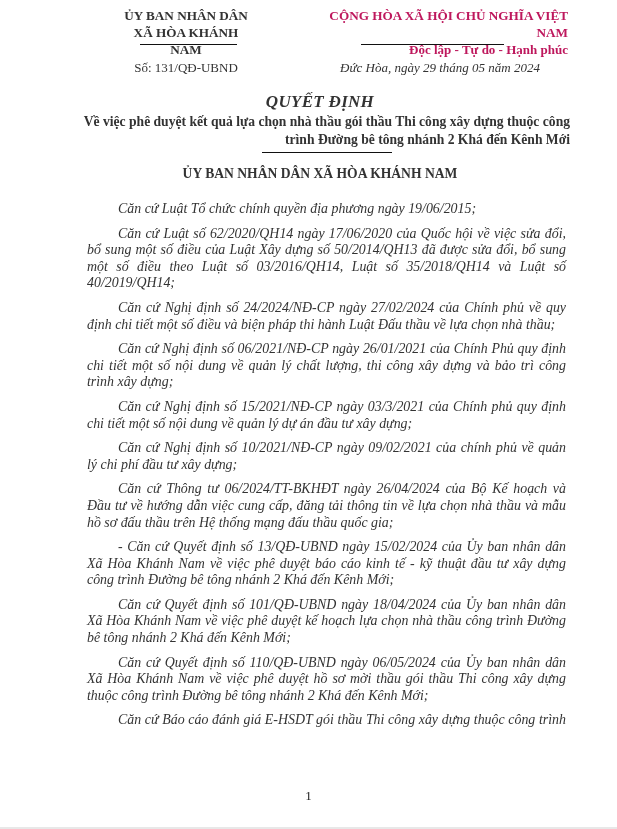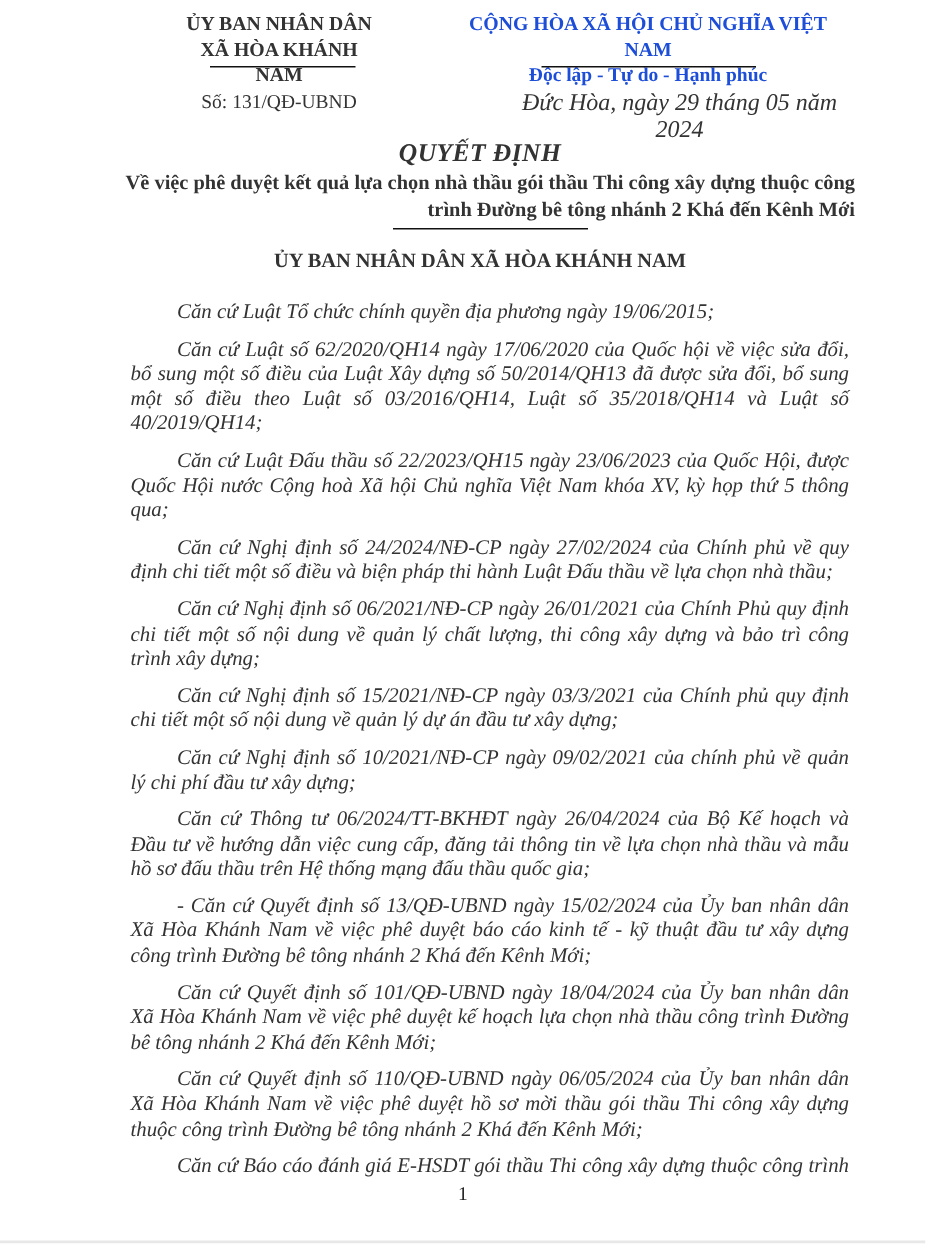--- a/index.html
+++ b/index.html
@@ -12,34 +12,34 @@
     }
     .page { position: absolute; left: 0; top: 0; width: 542px; height: 827px; background: #fff; }
     .page-bottom-edge { position: absolute; left: 0; top: 827px; width: 617px; height: 2px; background: #e8e8e8; }
 
     .hdr-left {
       position: absolute; left: 118px; top: 7px; width: 136px;
       text-align: center; font-weight: bold; font-size: 13.2px; line-height: 17px; color: #333;
     }
     .hdr-right {
       position: absolute; left: 296px; top: 7px; width: 272px;
-      text-align: center; font-weight: bold; font-size: 13.2px; line-height: 17px; color: #1d4ed8;
+      text-align: right; font-weight: bold; font-size: 13.2px; line-height: 17px; color: #be185d;
     }
     .hdr-right .motto { font-size: 13px; }
     .rule { position: absolute; height: 1px; background: #111; }
     .rule-left { left: 140px; top: 44px; width: 97px; }
     .rule-right { left: 361px; top: 44px; width: 143px; }
 
     .docno {
       position: absolute; left: 118px; top: 60px; width: 136px; text-align: center;
       font-size: 13px; color: #333;
     }
     .place-date {
-      position: absolute; left: 340px; top: 60px; width: 226px; text-align: center;
-      font-size: 16px; font-style: italic; color: #333;
+      position: absolute; left: 340px; top: 60px; width: 226px; text-align: left;
+      font-size: 13px; font-style: italic; color: #333;
     }
 
     .title {
       position: absolute; left: 60px; top: 92px; width: 520px; text-align: center;
       font-weight: bold; font-size: 17px; letter-spacing: 0.3px; color: #333; font-style: italic;
     }
     .subject {
       position: absolute; left: 80px; top: 113px; width: 490px; text-align: right;
       font-weight: bold; font-size: 13.6px; line-height: 17.5px; color: #333;
     }
@@ -89,21 +89,20 @@
     <div>Về việc phê duyệt kết quả lựa chọn nhà thầu gói thầu Thi công xây dựng thuộc công</div>
     <div>trình Đường bê tông nhánh 2 Khá đến Kênh Mới</div>
   </div>
   <div class="rule rule-title"></div>
 
   <div class="authority">ỦY BAN NHÂN DÂN XÃ HÒA KHÁNH NAM</div>
 
   <div class="body">
     <p class="para">Căn cứ Luật Tổ chức chính quyền địa phương ngày 19/06/2015;</p>
     <p class="para">Căn cứ Luật số 62/2020/QH14 ngày 17/06/2020 của Quốc hội về việc sửa đổi, bổ sung một số điều của Luật Xây dựng số 50/2014/QH13 đã được sửa đổi, bổ sung một số điều theo Luật số 03/2016/QH14, Luật số 35/2018/QH14 và Luật số 40/2019/QH14;</p>
-    <p class="para">Căn cứ Luật Đấu thầu số 22/2023/QH15 ngày 23/06/2023 của Quốc Hội, được Quốc Hội nước Cộng hoà Xã hội Chủ nghĩa Việt Nam khóa XV, kỳ họp thứ 5 thông qua;</p>
     <p class="para">Căn cứ Nghị định số 24/2024/NĐ-CP ngày 27/02/2024 của Chính phủ về quy định chi tiết một số điều và biện pháp thi hành Luật Đấu thầu về lựa chọn nhà thầu;</p>
     <p class="para">Căn cứ Nghị định số 06/2021/NĐ-CP ngày 26/01/2021 của Chính Phủ quy định chi tiết một số nội dung về quản lý chất lượng, thi công xây dựng và bảo trì công trình xây dựng;</p>
     <p class="para">Căn cứ Nghị định số 15/2021/NĐ-CP ngày 03/3/2021 của Chính phủ quy định chi tiết một số nội dung về quản lý dự án đầu tư xây dựng;</p>
     <p class="para">Căn cứ Nghị định số 10/2021/NĐ-CP ngày 09/02/2021 của chính phủ về quản lý chi phí đầu tư xây dựng;</p>
     <p class="para">Căn cứ Thông tư 06/2024/TT-BKHĐT ngày 26/04/2024 của Bộ Kế hoạch và Đầu tư về hướng dẫn việc cung cấp, đăng tải thông tin về lựa chọn nhà thầu và mẫu hồ sơ đấu thầu trên Hệ thống mạng đấu thầu quốc gia;</p>
     <p class="para">- Căn cứ Quyết định số 13/QĐ-UBND ngày 15/02/2024 của Ủy ban nhân dân Xã Hòa Khánh Nam về việc phê duyệt báo cáo kinh tế - kỹ thuật đầu tư xây dựng công trình Đường bê tông nhánh 2 Khá đến Kênh Mới;</p>
     <p class="para">Căn cứ Quyết định số 101/QĐ-UBND ngày 18/04/2024 của Ủy ban nhân dân Xã Hòa Khánh Nam về việc phê duyệt kế hoạch lựa chọn nhà thầu công trình Đường bê tông nhánh 2 Khá đến Kênh Mới;</p>
     <p class="para">Căn cứ Quyết định số 110/QĐ-UBND ngày 06/05/2024 của Ủy ban nhân dân Xã Hòa Khánh Nam về việc phê duyệt hồ sơ mời thầu gói thầu Thi công xây dựng thuộc công trình Đường bê tông nhánh 2 Khá đến Kênh Mới;</p>
     <p class="para last">Căn cứ Báo cáo đánh giá E-HSDT gói thầu Thi công xây dựng thuộc công trình</p>
   </div>

